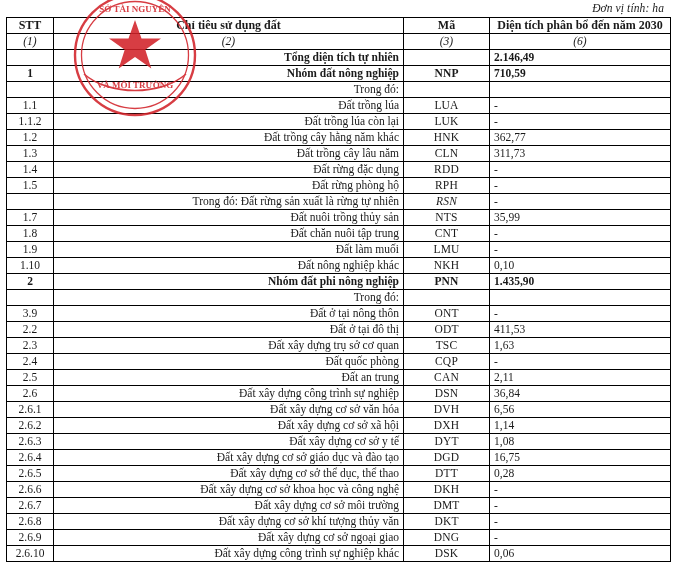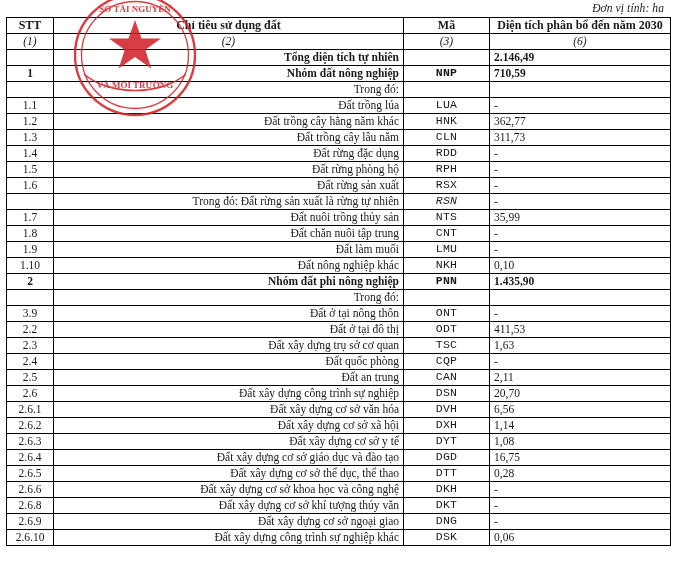--- a/index.html
+++ b/index.html
@@ -58,21 +58,21 @@
   }
   thead th.name-th { padding: 0 4px; }
   tr.numrow td {
     text-align: center;
     font-style: italic;
     font-size: 11.5px;
     height: 15px;
   }
   td.stt { text-align: center; }
   td.name { text-align: right; }
-  td.code { text-align: center; letter-spacing: 0.2px; font-family: Liberation Mono, monospace; }
+  td.code { text-align: center; letter-spacing: 0.2px; }
   td.area { padding-right: 10px; }
 
   tr.bold td { font-weight: bold; }
   tr.italic td.name { }
   tr.italic td.code { font-style: italic; }
 
   
   .seal {
     position: absolute;
     left: 64px;
@@ -131,20 +131,26 @@
           <td class="code"></td>
           <td class="area"></td>
         </tr>
         <tr>
           <td class="stt">1.1</td>
           <td class="name">Đất trồng lúa</td>
           <td class="code">LUA</td>
           <td class="area">-</td>
         </tr>
         <tr>
+          <td class="stt">1.1.2</td>
+          <td class="name">Đất trồng lúa còn lại</td>
+          <td class="code">LUK</td>
+          <td class="area">-</td>
+        </tr>
+        <tr>
           <td class="stt">1.2</td>
           <td class="name">Đất trồng cây hằng năm khác</td>
           <td class="code">HNK</td>
           <td class="area">362,77</td>
         </tr>
         <tr>
           <td class="stt">1.3</td>
           <td class="name">Đất trồng cây lâu năm</td>
           <td class="code">CLN</td>
           <td class="area">311,73</td>
@@ -152,26 +158,20 @@
         <tr>
           <td class="stt">1.4</td>
           <td class="name">Đất rừng đặc dụng</td>
           <td class="code">RDD</td>
           <td class="area">-</td>
         </tr>
         <tr>
           <td class="stt">1.5</td>
           <td class="name">Đất rừng phòng hộ</td>
           <td class="code">RPH</td>
-          <td class="area">-</td>
-        </tr>
-        <tr>
-          <td class="stt">1.6</td>
-          <td class="name">Đất rừng sản xuất</td>
-          <td class="code">RSX</td>
           <td class="area">-</td>
         </tr>
         <tr class="italic">
           <td class="stt"></td>
           <td class="name">Trong đó: Đất rừng sản xuất là rừng tự nhiên</td>
           <td class="code">RSN</td>
           <td class="area">-</td>
         </tr>
         <tr>
           <td class="stt">1.7</td>
@@ -236,21 +236,21 @@
         <tr>
           <td class="stt">2.5</td>
           <td class="name">Đất an trung</td>
           <td class="code">CAN</td>
           <td class="area">2,11</td>
         </tr>
         <tr>
           <td class="stt">2.6</td>
           <td class="name">Đất xây dựng công trình sự nghiệp</td>
           <td class="code">DSN</td>
-          <td class="area">20,70</td>
+          <td class="area">36,84</td>
         </tr>
         <tr>
           <td class="stt">2.6.1</td>
           <td class="name">Đất  xây dựng cơ sở văn hóa</td>
           <td class="code">DVH</td>
           <td class="area">6,56</td>
         </tr>
         <tr>
           <td class="stt">2.6.2</td>
           <td class="name">Đất xây dựng cơ sở xã hội</td>
@@ -272,20 +272,26 @@
         <tr>
           <td class="stt">2.6.5</td>
           <td class="name">Đất xây dựng cơ sở thể dục, thể thao</td>
           <td class="code">DTT</td>
           <td class="area">0,28</td>
         </tr>
         <tr>
           <td class="stt">2.6.6</td>
           <td class="name">Đất xây dựng cơ sở khoa học và công nghệ</td>
           <td class="code">DKH</td>
+          <td class="area">-</td>
+        </tr>
+        <tr>
+          <td class="stt">2.6.7</td>
+          <td class="name">Đất xây dựng cơ sở môi trường</td>
+          <td class="code">DMT</td>
           <td class="area">-</td>
         </tr>
         <tr>
           <td class="stt">2.6.8</td>
           <td class="name">Đất xây dựng cơ sở khí tượng thủy văn</td>
           <td class="code">DKT</td>
           <td class="area">-</td>
         </tr>
         <tr>
           <td class="stt">2.6.9</td>

